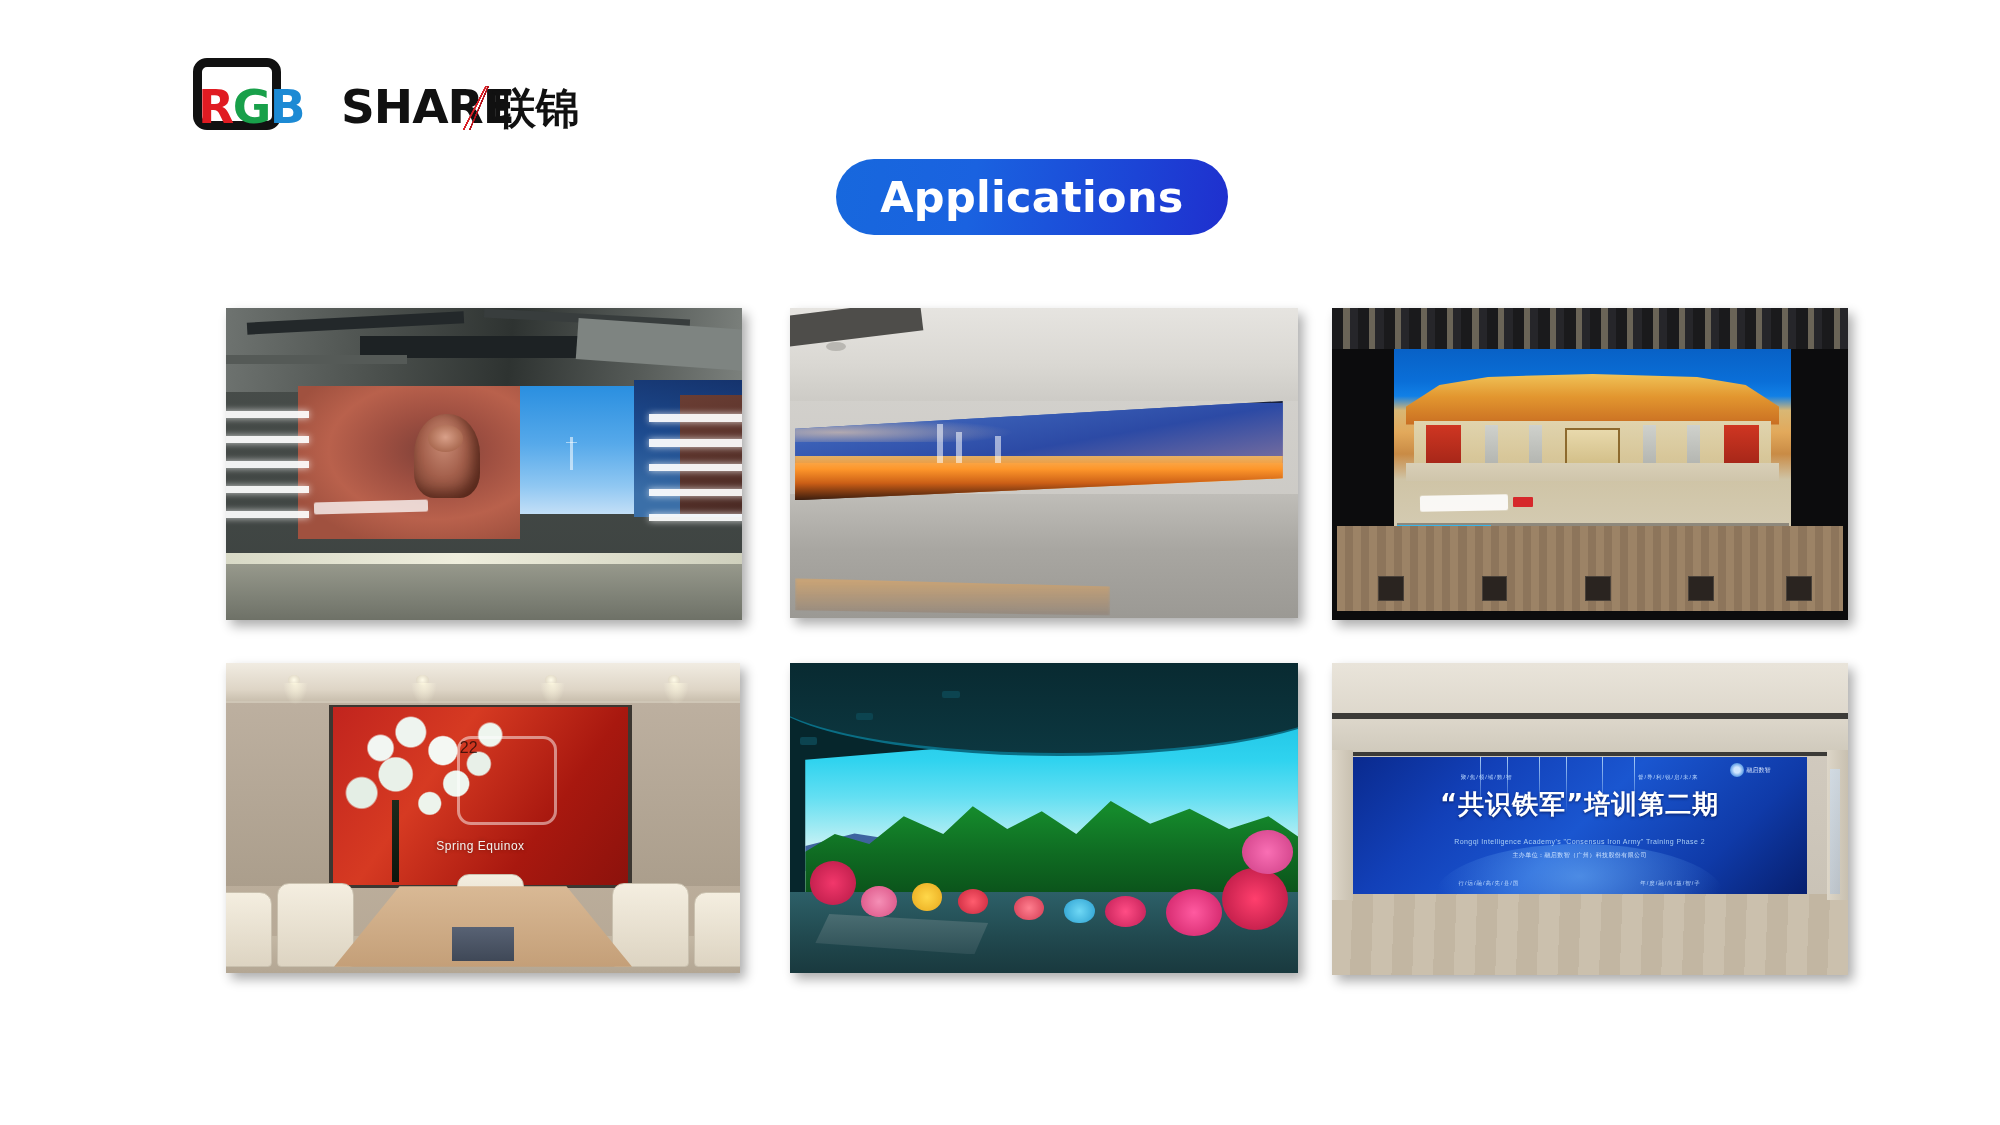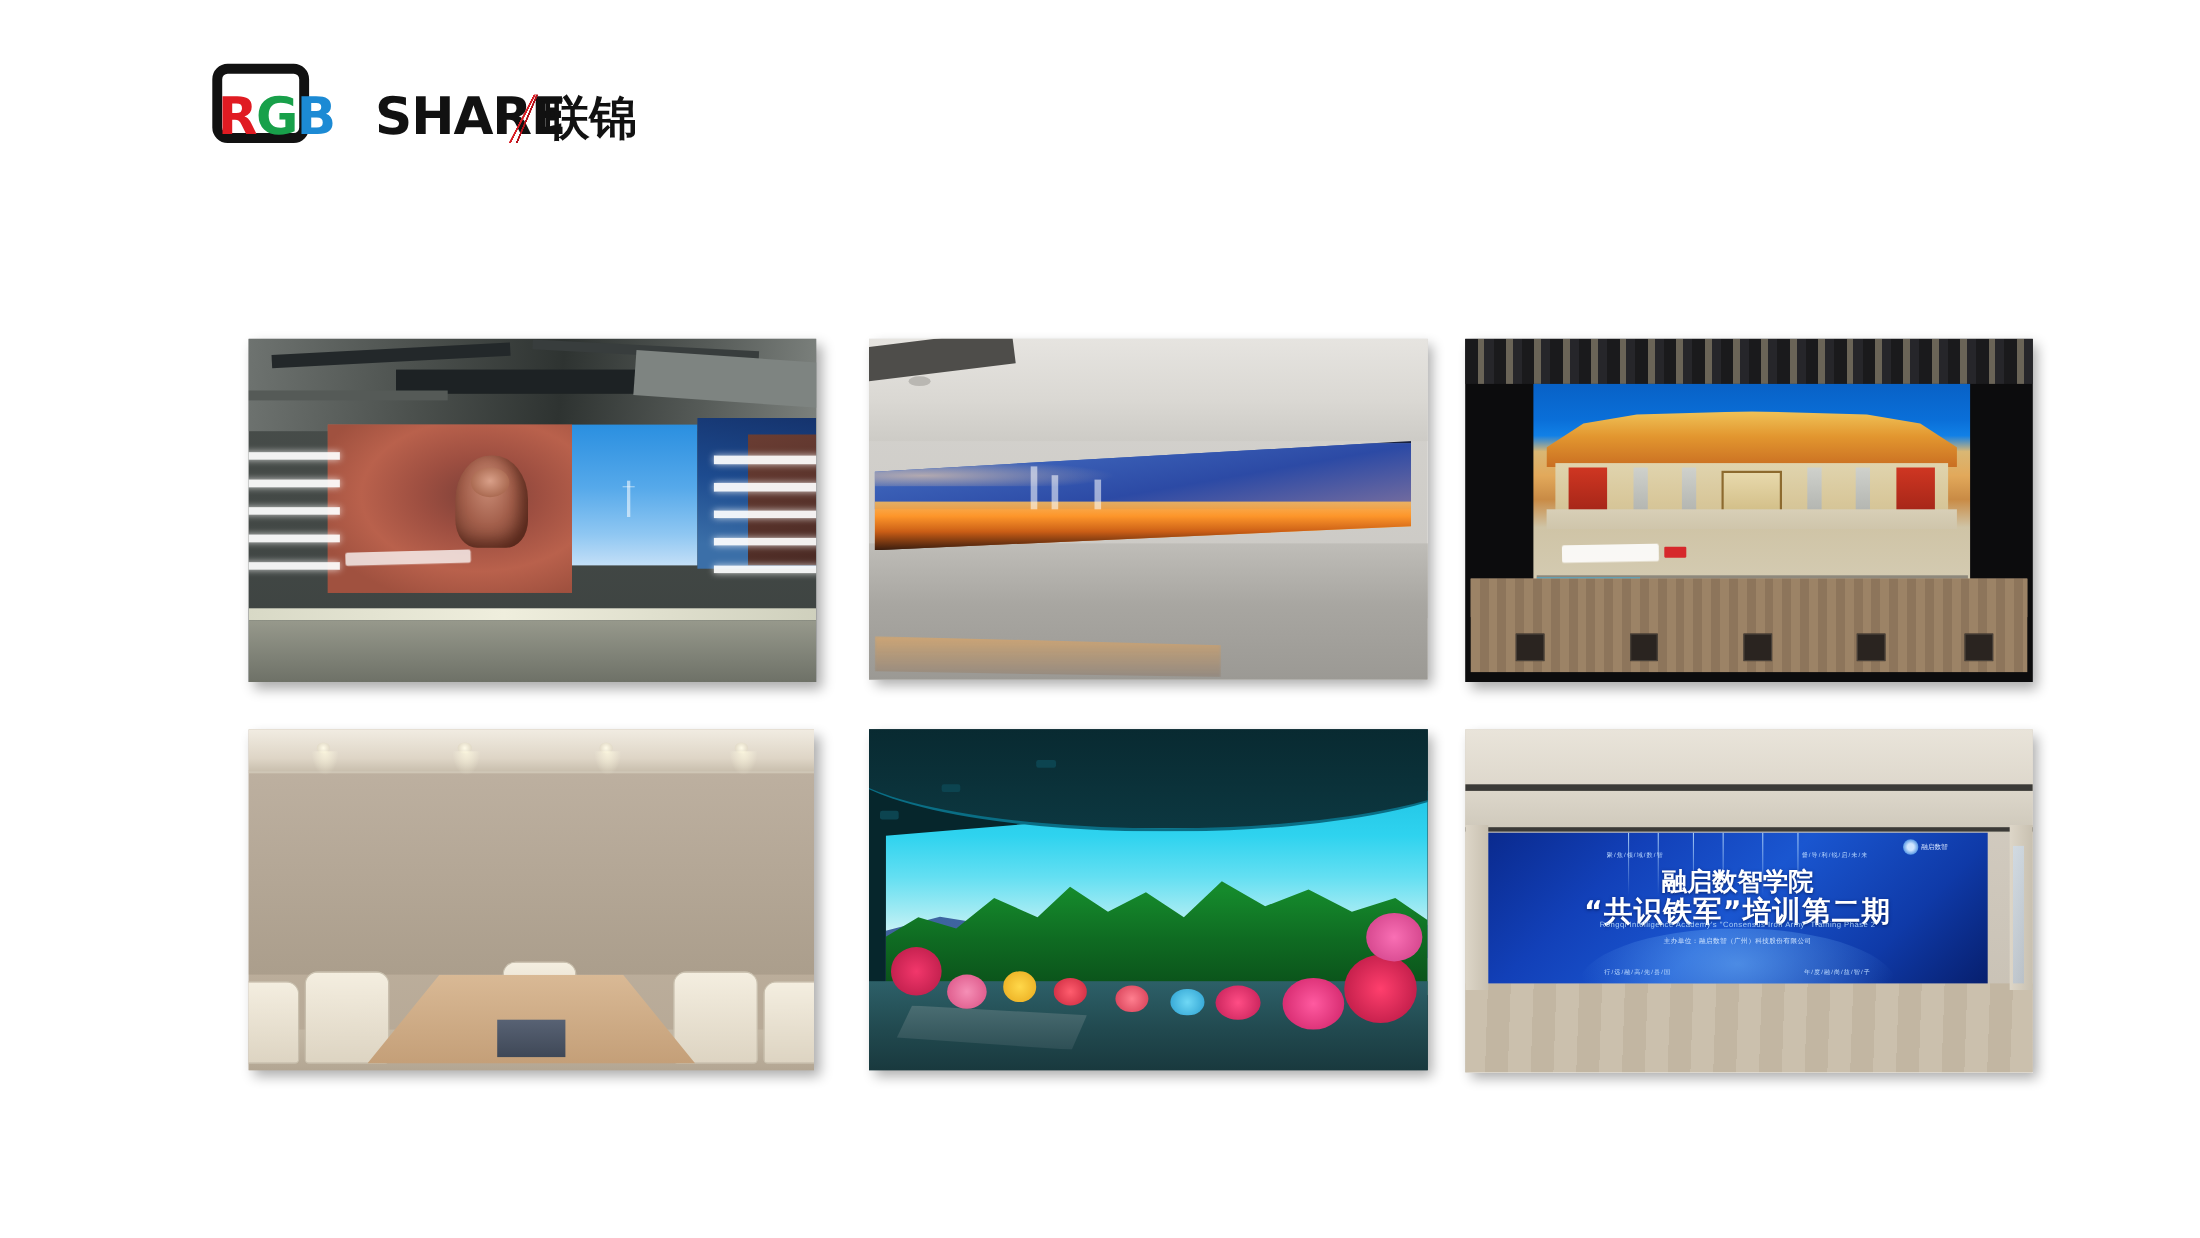--- a/index.html
+++ b/index.html
@@ -430,20 +430,23 @@
 <div class="page">
 
   <div class="logo">
     <div class="logo-bracket"></div>
     <div class="logo-rgb"><span class="r">R</span><span class="g">G</span><span class="b">B</span></div>
     <div class="logo-share">SHARE</div>
     <div class="logo-slash"></div>
     <div class="logo-cn">联锦</div>
   </div>
 
+  <div class="title-pill">
+    <span>Applications</span>
+  </div>
 
   <div class="grid">
 
     <div class="cell" style="left:226px; top:308px; width:516px; height:312px;">
       <div class="photo p1">
         <div class="ceiling"></div>
         <div class="duct d1"></div>
         <div class="duct d2"></div>
         <div class="duct d3"></div>
         <div class="duct d4"></div>
@@ -528,20 +531,28 @@
         <div class="wall4"></div>
         <div class="ceil4"></div>
         <div class="spot" style="left:12%;"></div>
         <div class="spot" style="left:37%;"></div>
         <div class="spot" style="left:62%;"></div>
         <div class="spot" style="left:86%;"></div>
         <div class="spotglow" style="left:11%;"></div>
         <div class="spotglow" style="left:36%;"></div>
         <div class="spotglow" style="left:61%;"></div>
         <div class="spotglow" style="left:85%;"></div>
+        <div class="bezel">
+          <div class="scr4">
+            <div class="blossom"></div>
+            <div class="trunk"></div>
+            <div class="num22">22</div>
+            <div class="equinox">Spring Equinox</div>
+          </div>
+        </div>
         <div class="floor4"></div>
         <div class="chair" style="left:-3%; width:12%; height:24%;"></div>
         <div class="chair" style="left:10%; width:15%; height:27%;"></div>
         <div class="chair" style="left:45%; bottom:14%; width:13%; height:18%;"></div>
         <div class="chair" style="right:10%; width:15%; height:27%;"></div>
         <div class="chair" style="right:-3%; width:12%; height:24%;"></div>
         <div class="table"></div>
         <div class="pad"></div>
       </div>
     </div>
@@ -588,21 +599,20 @@
           <div class="streak" style="left:62%;"></div>
           <div class="t6-logo">
             <span class="mark"></span>
             <span class="ltxt">融启数智</span>
           </div>
           <div class="t6-micro">
             <span>聚/焦/领/域/数/智</span>
             <span>督/导/利/锐/启/未/来</span>
           </div>
           <div class="t6-main">
-            <div>融启数智学院</div>
             <div class="l2">“共识铁军”培训第二期</div>
           </div>
           <div class="t6-en">Rongqi Intelligence Academy's "Consensus Iron Army" Training Phase 2</div>
           <div class="t6-host">主办单位：融启数智（广州）科技股份有限公司</div>
           <div class="t6-bottom">
             <span>行/远/融/高/先/县/国</span>
             <span>年/度/融/尚/益/智/子</span>
           </div>
         </div>
         <div class="sidebar6"></div>

